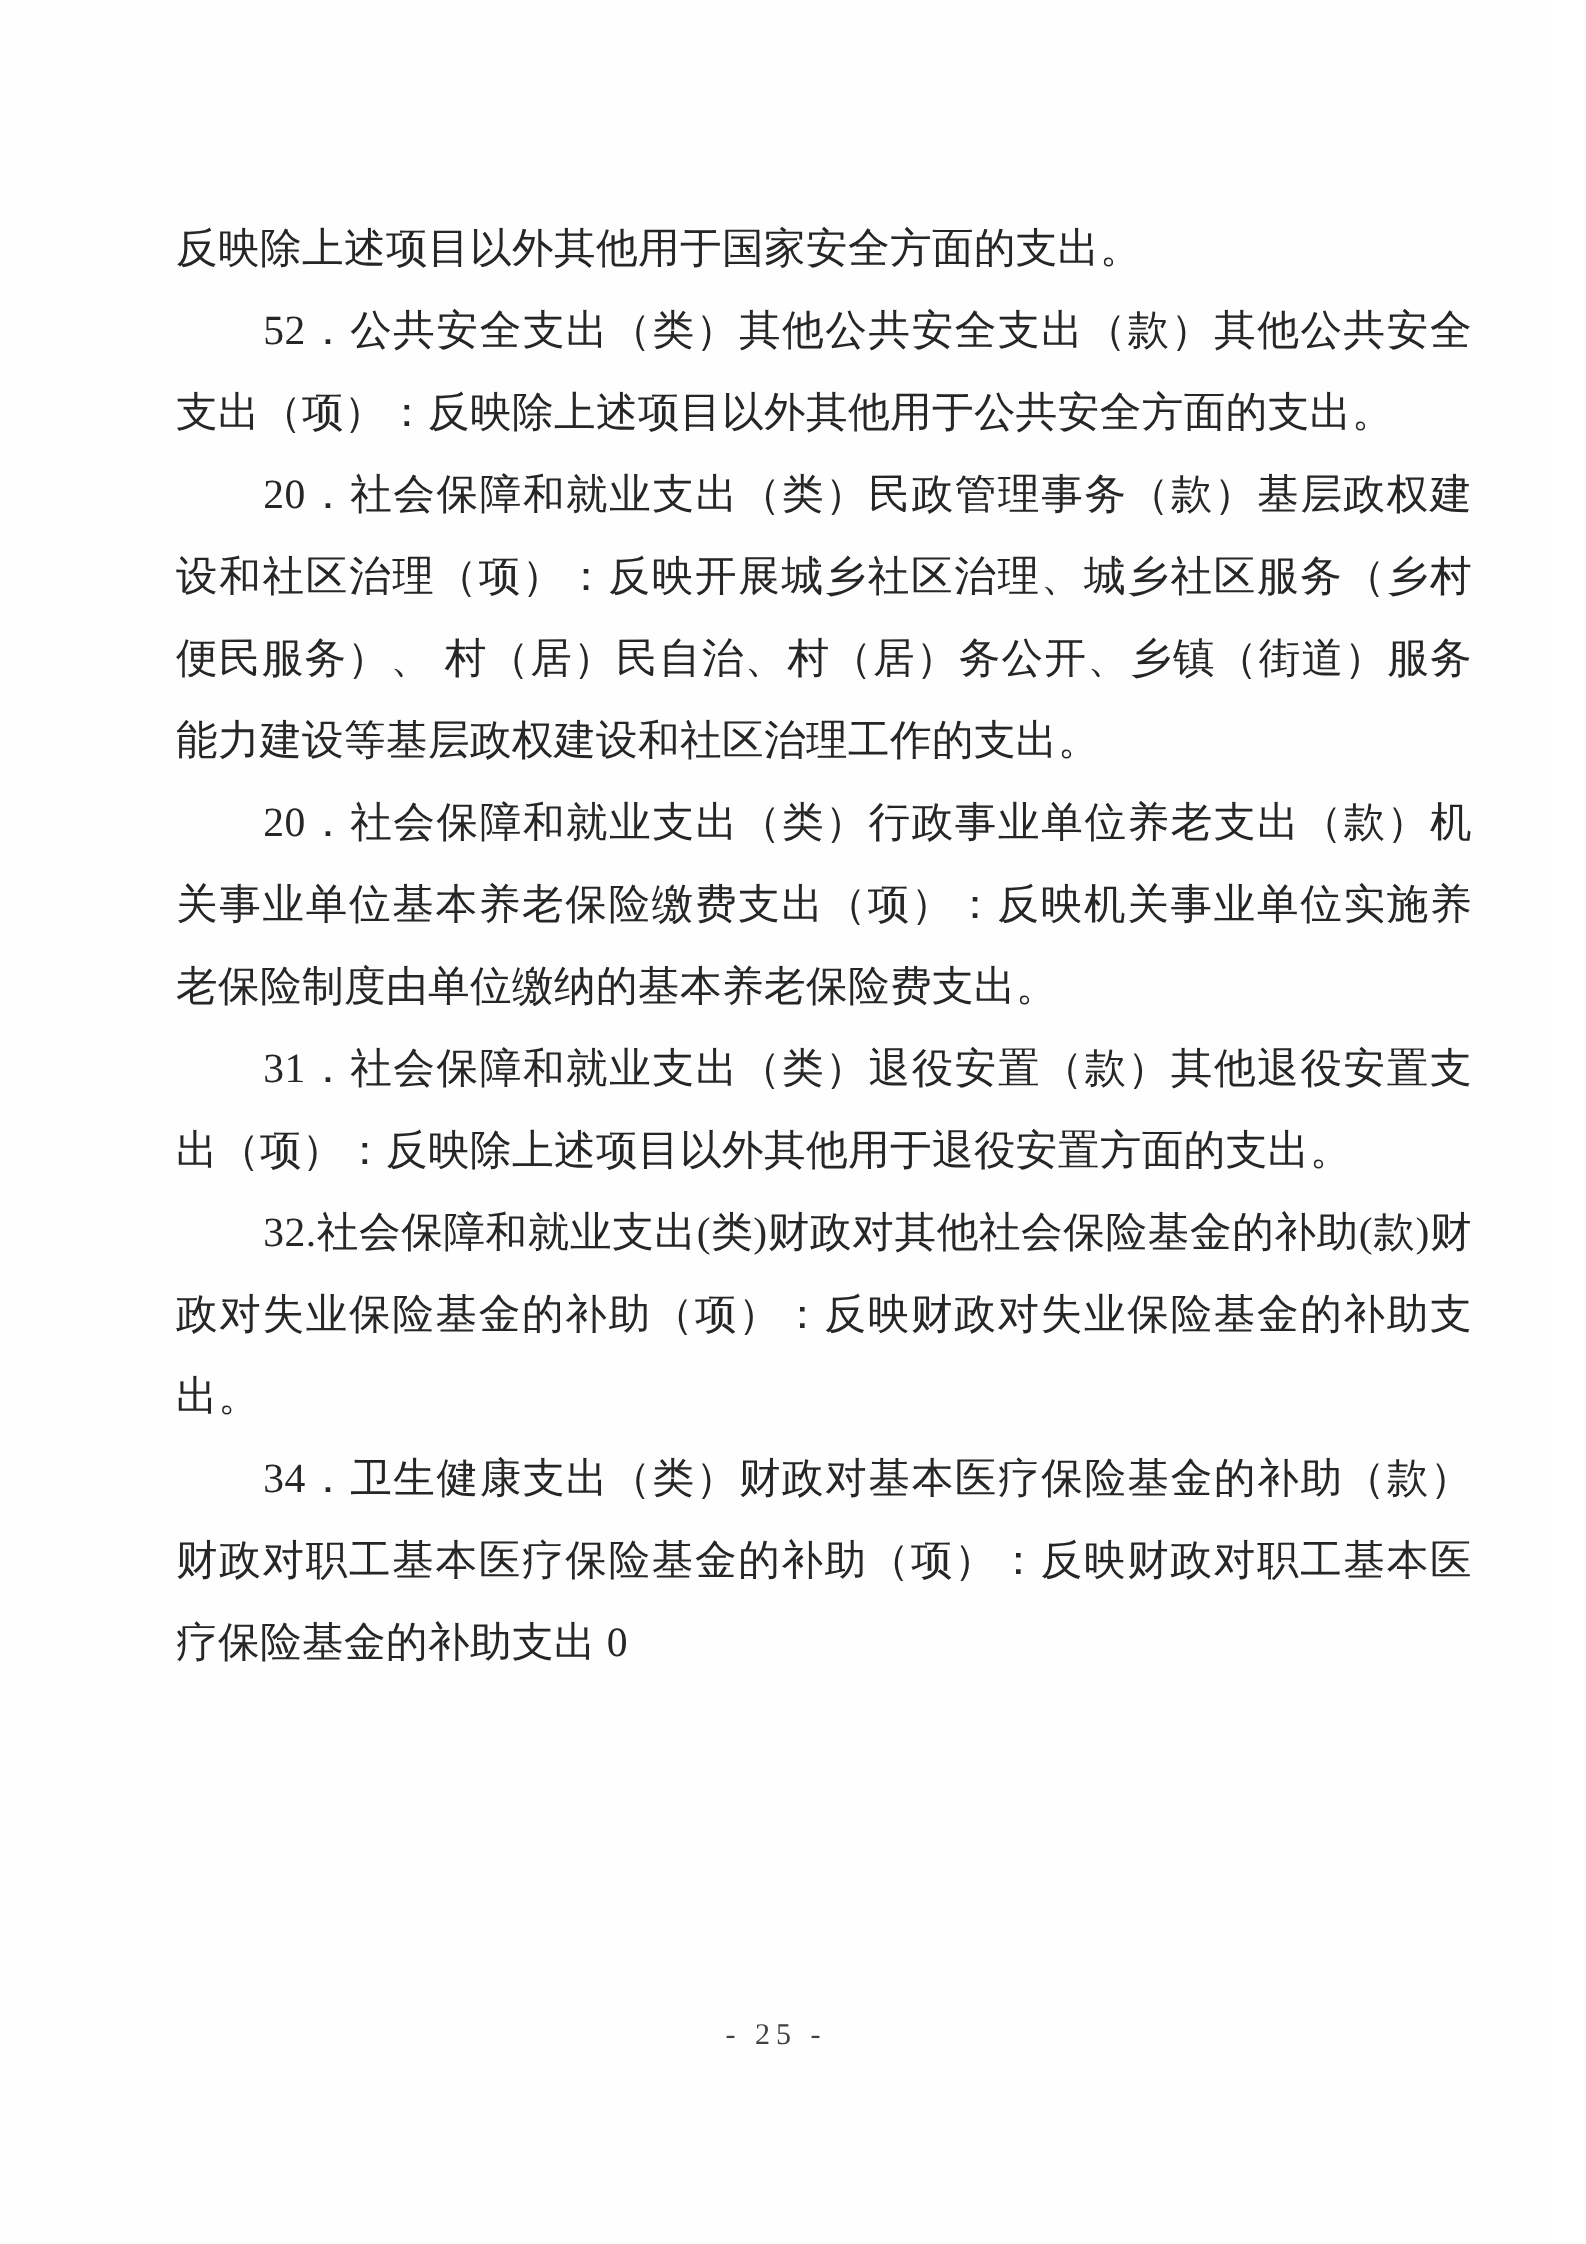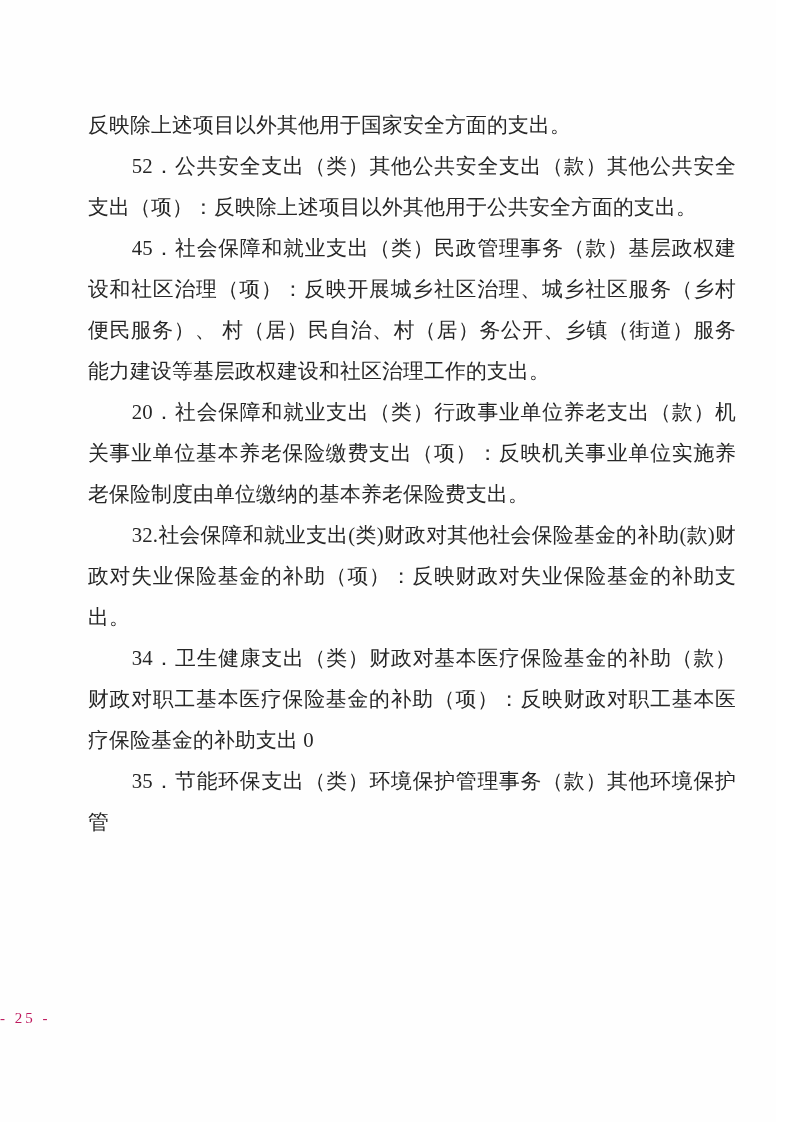--- a/index.html
+++ b/index.html
@@ -38,34 +38,34 @@
 
   .para.no-indent {
     text-indent: 0;
   }
 
   .page-number {
     position: absolute;
     top: 1008px;
     left: 0;
     width: 100%;
-    text-align: left;
-    color: #be185d;
+    text-align: center;
+    color: #404040;
     font-size: 15px;
     letter-spacing: 3px;
     line-height: 20px;
   }
 </style>
 </head>
 <body>
 
 <div class="page">
   <div class="text-block">
     <p class="para no-indent">反映除上述项目以外其他用于国家安全方面的支出。</p>
     <p class="para">52．公共安全支出（类）其他公共安全支出（款）其他公共安全支出（项）：反映除上述项目以外其他用于公共安全方面的支出。</p>
-    <p class="para">45．社会保障和就业支出（类）民政管理事务（款）基层政权建设和社区治理（项）：反映开展城乡社区治理、城乡社区服务（乡村便民服务）、 村（居）民自治、村（居）务公开、乡镇（街道）服务能力建设等基层政权建设和社区治理工作的支出。</p>
+    <p class="para">20．社会保障和就业支出（类）民政管理事务（款）基层政权建设和社区治理（项）：反映开展城乡社区治理、城乡社区服务（乡村便民服务）、 村（居）民自治、村（居）务公开、乡镇（街道）服务能力建设等基层政权建设和社区治理工作的支出。</p>
     <p class="para">20．社会保障和就业支出（类）行政事业单位养老支出（款）机关事业单位基本养老保险缴费支出（项）：反映机关事业单位实施养老保险制度由单位缴纳的基本养老保险费支出。</p>
+    <p class="para">31．社会保障和就业支出（类）退役安置（款）其他退役安置支出（项）：反映除上述项目以外其他用于退役安置方面的支出。</p>
     <p class="para">32.社会保障和就业支出(类)财政对其他社会保险基金的补助(款)财政对失业保险基金的补助（项）：反映财政对失业保险基金的补助支出。</p>
     <p class="para">34．卫生健康支出（类）财政对基本医疗保险基金的补助（款）财政对职工基本医疗保险基金的补助（项）：反映财政对职工基本医疗保险基金的补助支出 0</p>
-    <p class="para">35．节能环保支出（类）环境保护管理事务（款）其他环境保护管</p>
   </div>
   <div class="page-number">- 25 -</div>
 </div>
 
 </body></html>

